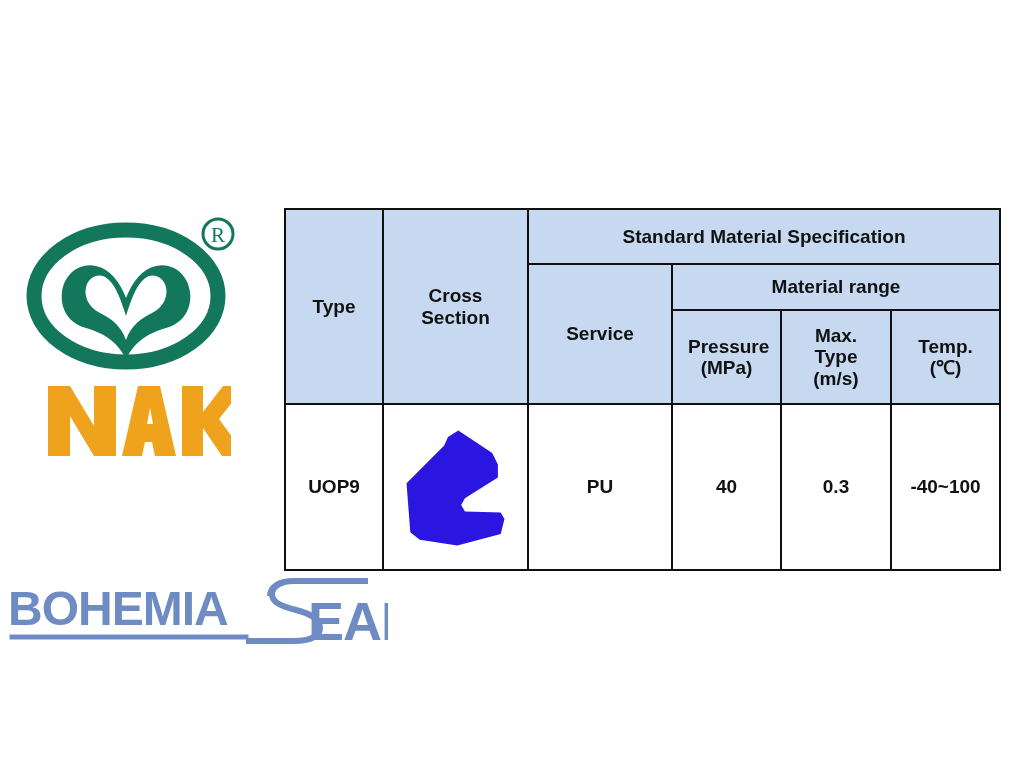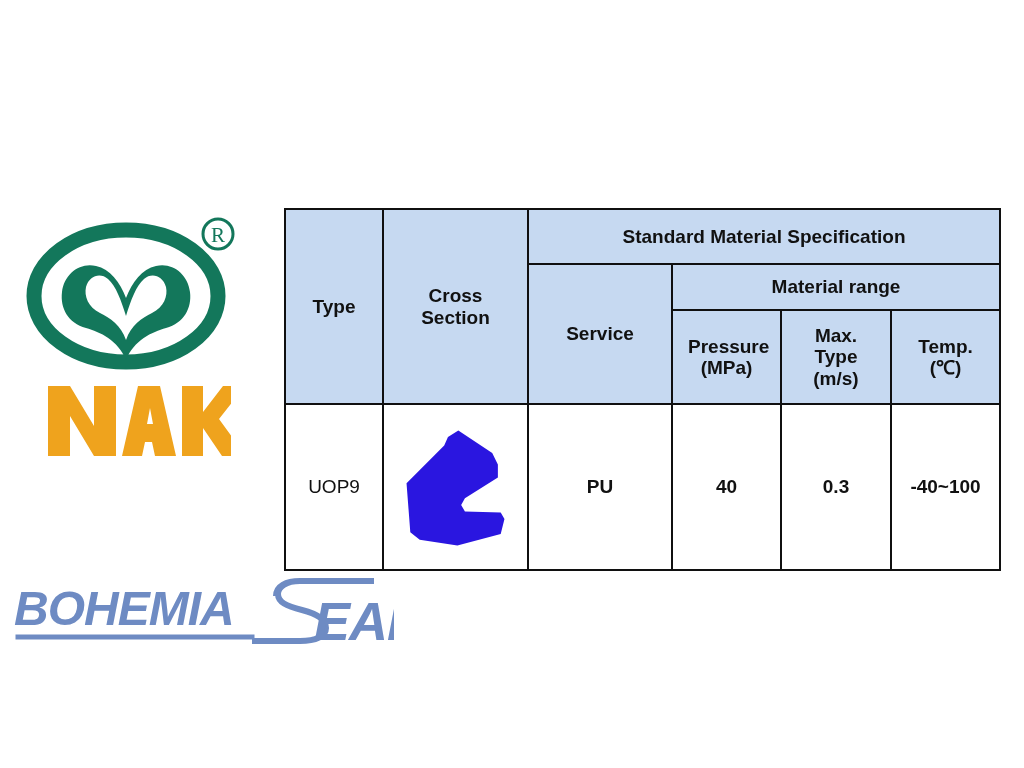--- a/index.html
+++ b/index.html
@@ -68,42 +68,41 @@
   }
   td.hd.small {
     font-size: 19px;
   }
   td.body-cell {
     background: #ffffff;
     font-weight: bold;
     font-size: 19px;
   }
   td.body-cell.type-cell {
-    font-weight: normal;
+    font-weight: bold;
     font-size: 19px;
   }
   td.xsec-cell {
     padding: 0;
   }
   .xsec-holder {
     width: 100%;
     height: 158px;
     display: flex;
     align-items: center;
     justify-content: center;
   }
 
   
   #bohemia-logo {
     position: absolute;
-    left: 14px;
+    left: 8px;
     top: 578px;
     width: 380px;
     height: 70px;
-    font-style: italic;
   }
 </style>
 </head>
 <body>
 
 <div id="nak-logo">
 
   <svg id="nak-mark" viewBox="0 0 230 175">
 
     <ellipse cx="104" cy="84" rx="92" ry="66" fill="none" stroke="#13775B" stroke-width="15"></ellipse>

